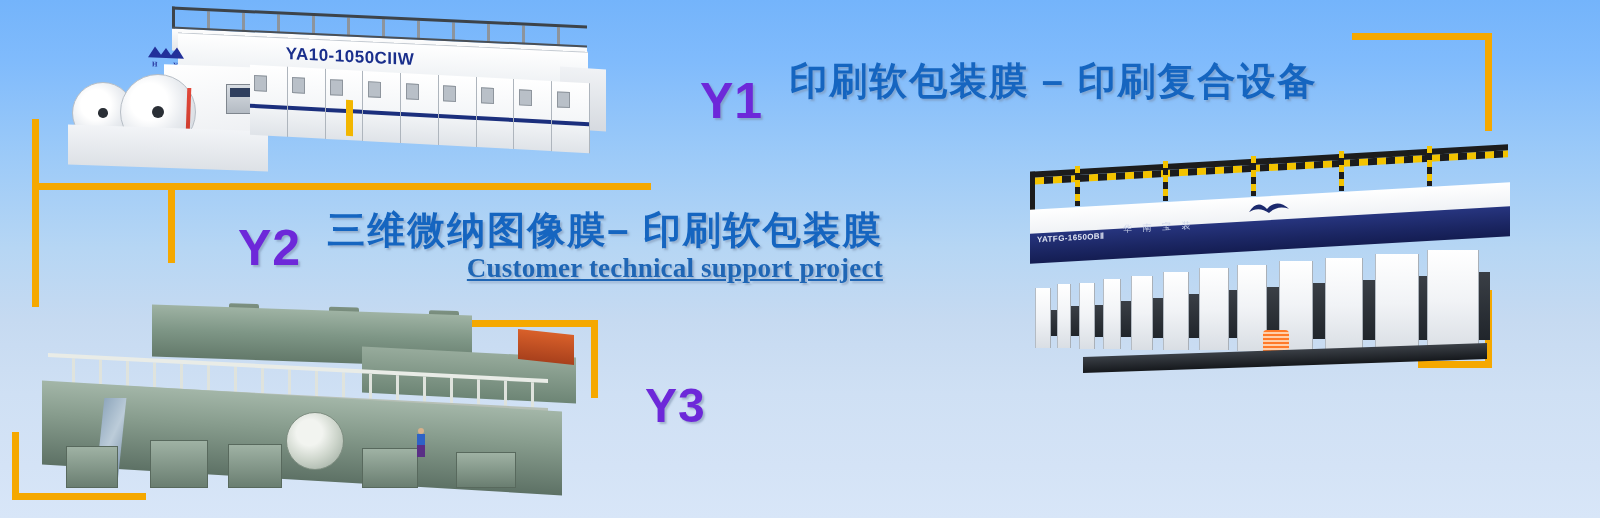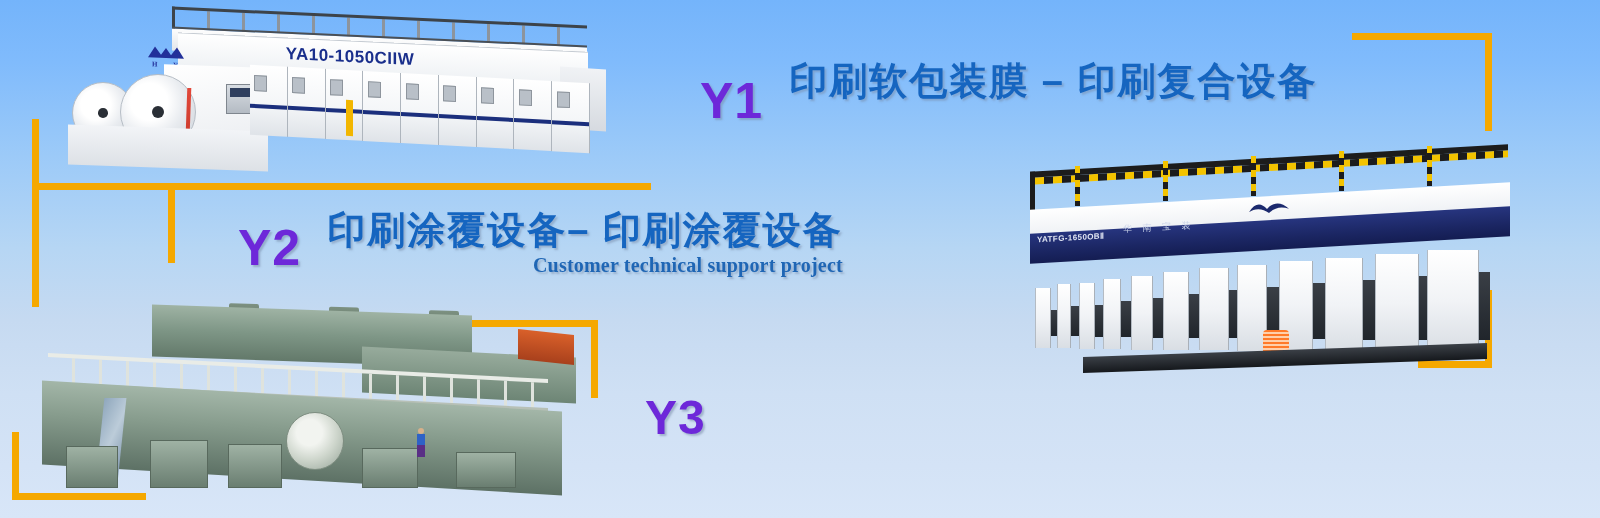--- a/index.html
+++ b/index.html
@@ -55,23 +55,23 @@
 
   
   #g1 { left:700px; top:60px; }
   #g1 .ycode { font-size:50px; margin-right:26px; margin-top:16px; }
   #g1 .cn { font-size:38px; }
   #g1 .en { font-size:27px; margin-top:2px; }
 
   #g2 { left:205px; top:209px;margin-left:33px; }
   #g2 .ycode { font-size:50px; margin-right:26px; margin-top:14px; }
   #g2 .cn { font-size:38px; }
-  #g2 .en { font-size:20px; margin-top:2px; }
-
-  #g3 { left:645px; top:380px; }
+  #g2 .en { font-size:27px; margin-top:2px;text-decoration:underline; }
+
+  #g3 { left:645px; top:368px; }
   #g3 .ycode { font-size:48px; margin-right:26px; margin-top:14px; }
   #g3 .cn { font-size:36px; }
   #g3 .en { font-size:27px; margin-top:1px; }
 
   
   .machine { position:absolute; }
 
   
   #m1 { left:60px; top:2px; width:545px; height:172px; }
   #m1 .deck {
@@ -409,21 +409,21 @@
   <div class="group" id="g1">
     <div class="ycode">Y1</div>
     <div class="txtcol">
       <div class="cn">印刷软包装膜 – 印刷复合设备</div>
     </div>
   </div>
 
   <div class="group" id="g2">
     <div class="ycode">Y2</div>
     <div class="txtcol">
-      <div class="cn">印刷涂覆设备– 印刷涂覆设备</div>
+      <div class="cn">三维微纳图像膜– 印刷软包装膜</div>
       <div class="en">Customer technical support project</div>
     </div>
   </div>
 
   <div class="group" id="g3">
     <div class="ycode">Y3</div>
   </div>
 
 </div>
 

